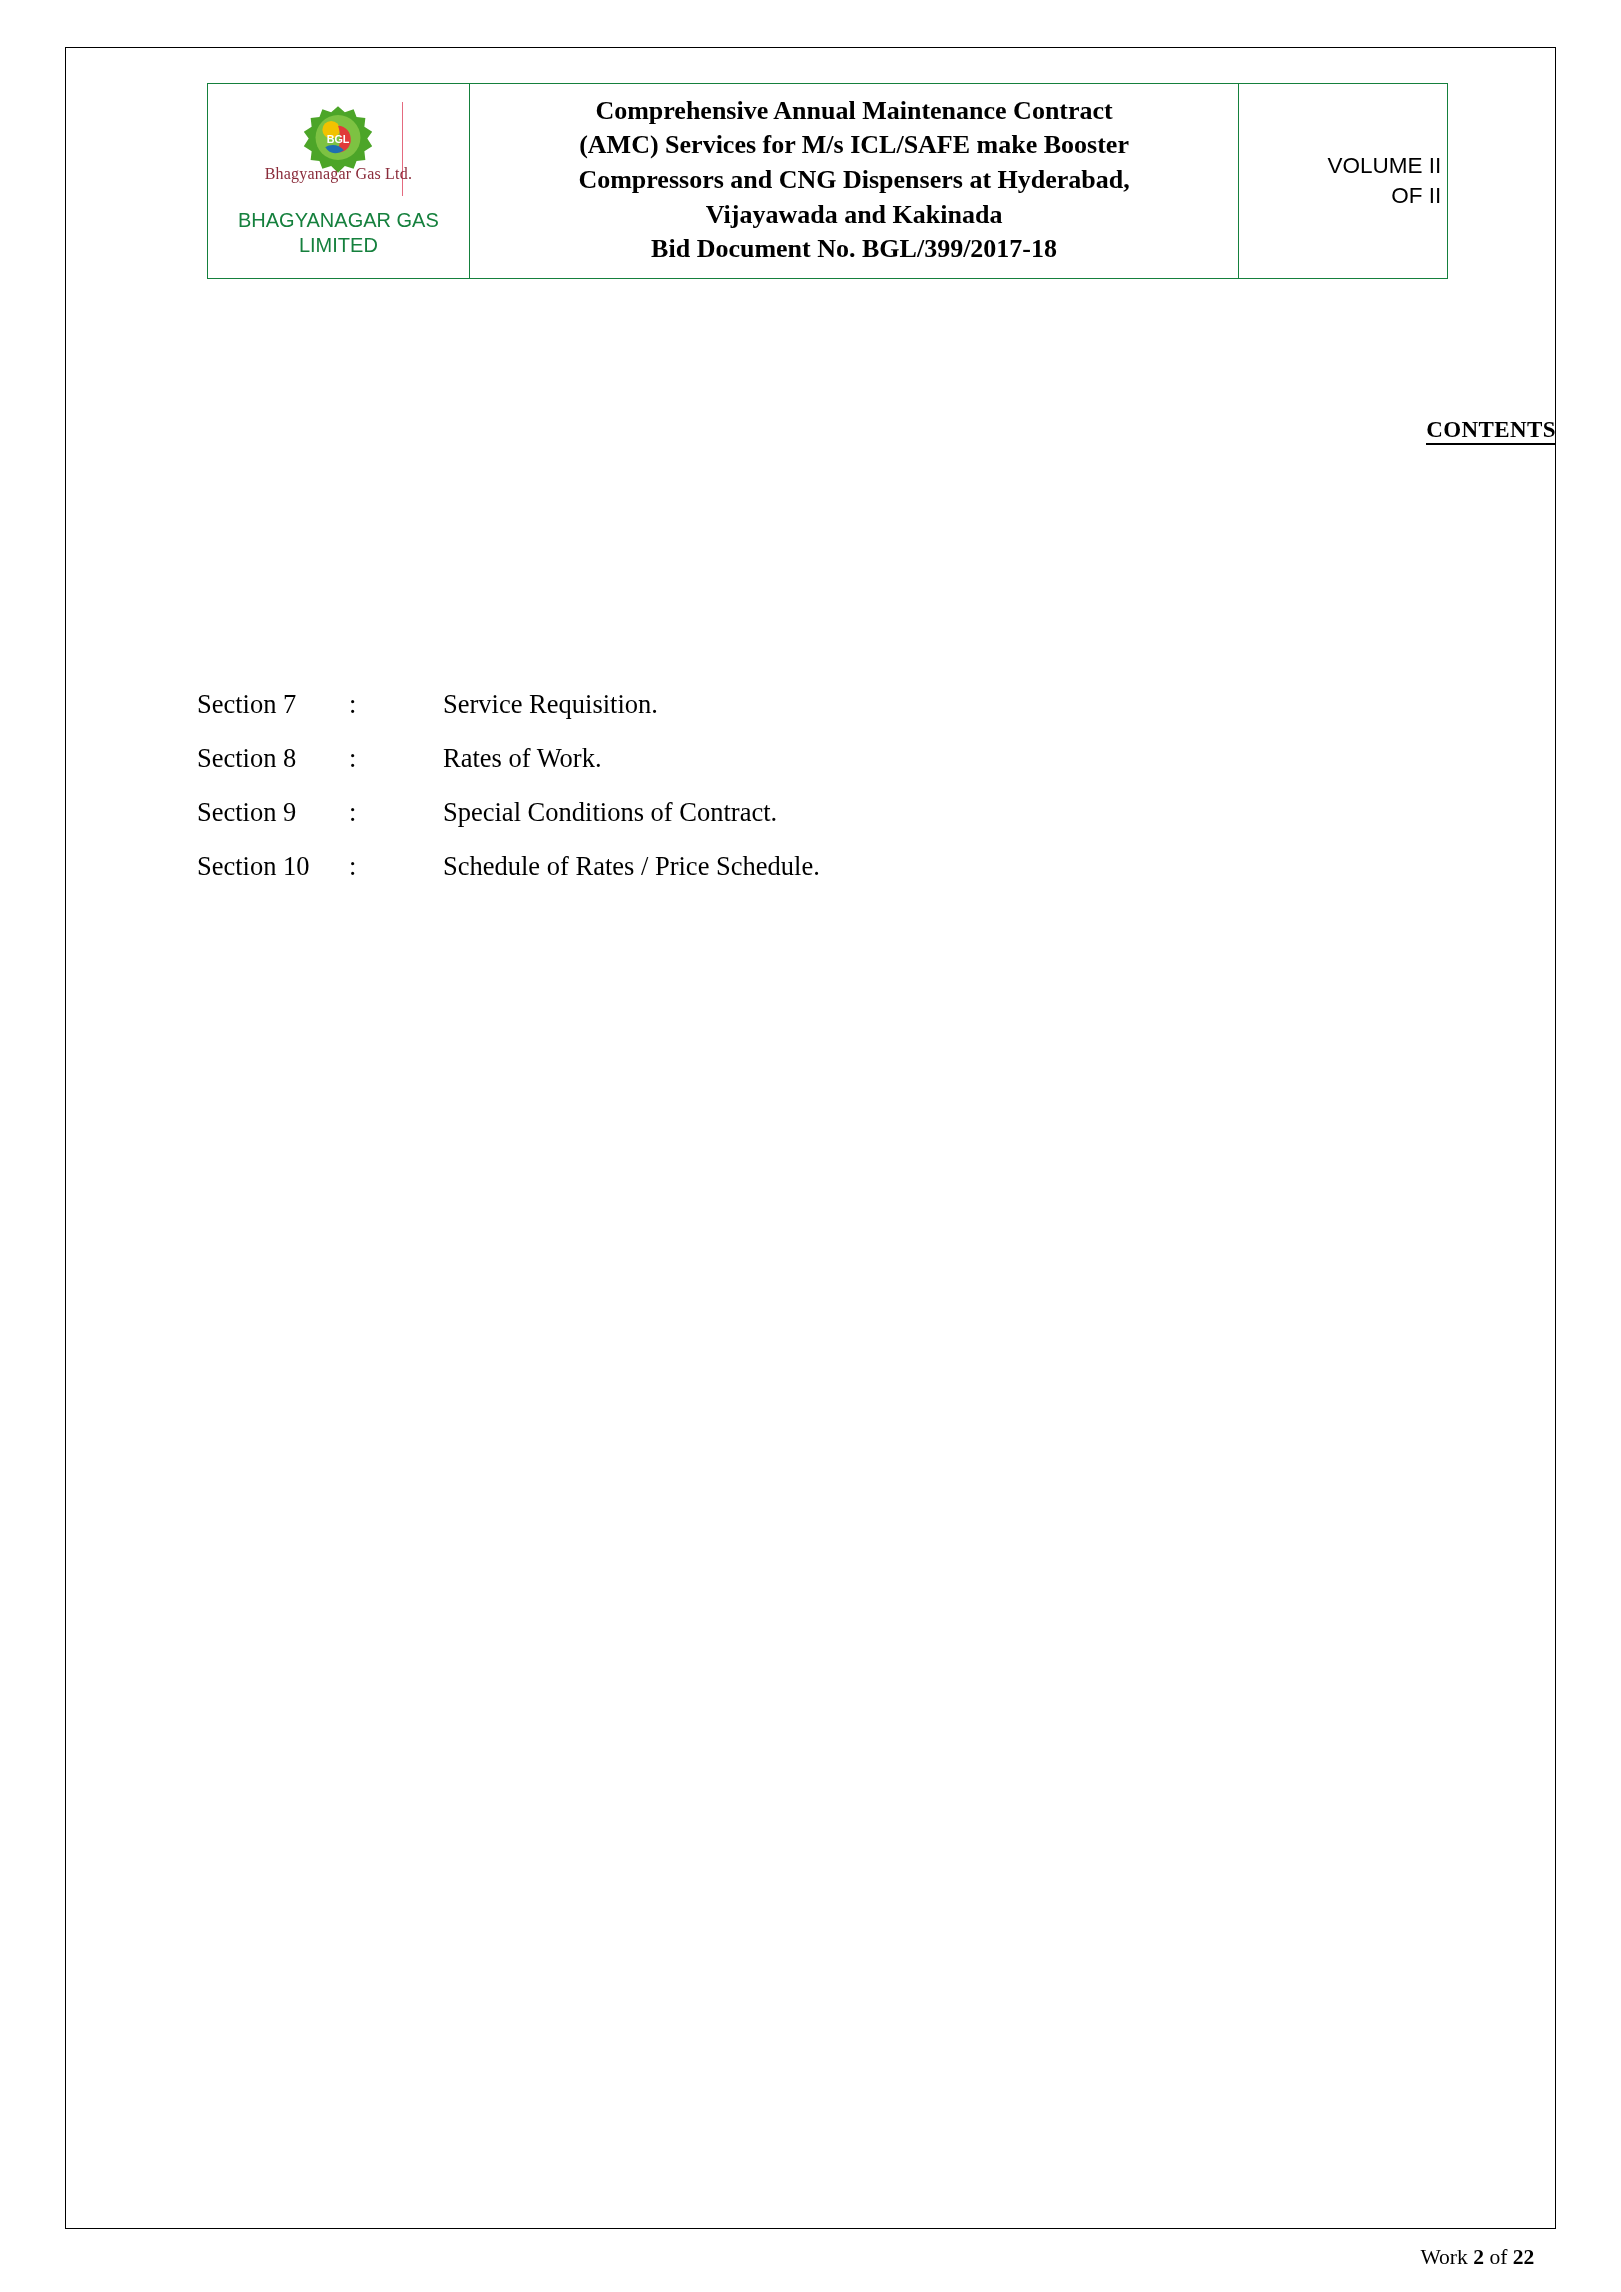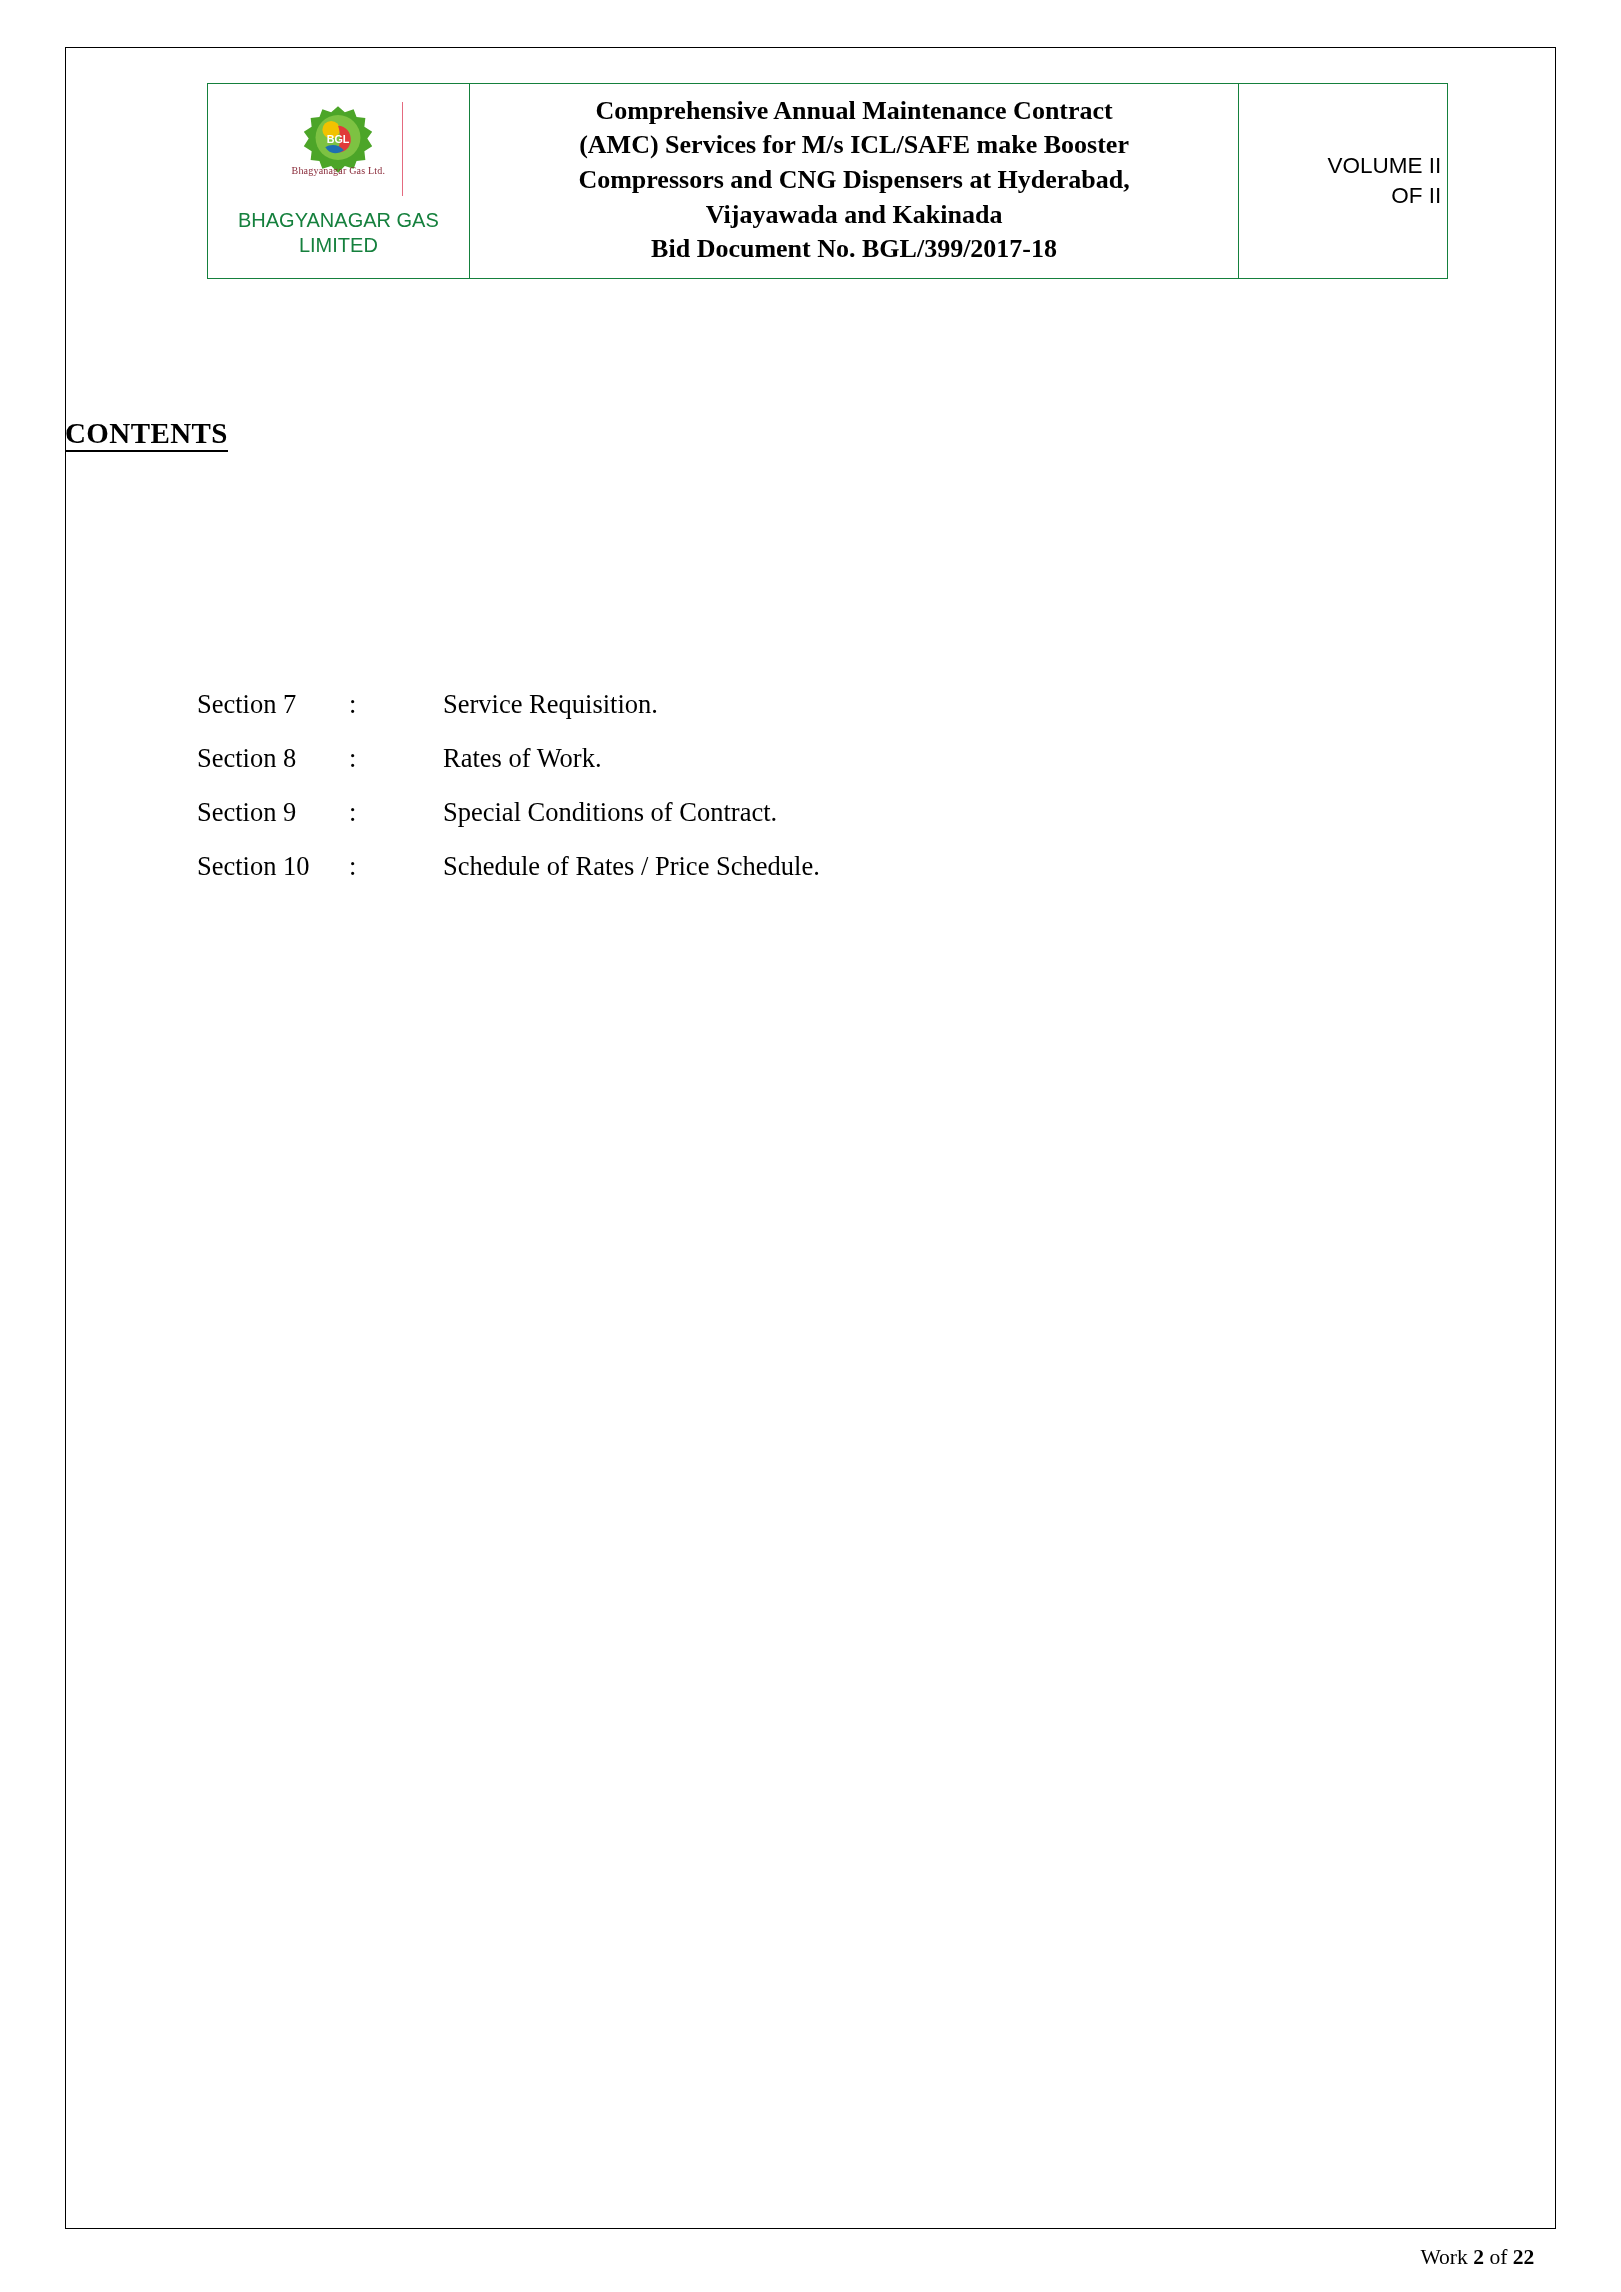--- a/index.html
+++ b/index.html
@@ -94,42 +94,42 @@
     width: 1px;
     height: 94px;
     background: #e46a7f;
   }
   .logo-sub {
     position: absolute;
     left: 50%;
     transform: translateX(-50%);
     top: 65px;
     font-family: "Liberation Serif", serif;
-    font-size: 10px;
+    font-size: 16px;
     color: #8a2b3a;
     white-space: nowrap;
     letter-spacing: 0.2px;
   }
   .logo-name {
     font-family: "Liberation Sans", sans-serif;
     font-size: 20px;
     line-height: 1.25;
     color: #15803d;
     margin-top: 2px;
   }
 
   
   .contents-heading {
     position: absolute;
     left: 0;
     right: 0;
     top: 370px;
-    text-align: left;
+    text-align: right;
     font-weight: bold;
-    font-size: 29px;
+    font-size: 23px;
     letter-spacing: 0.4px;
   }
   .contents-heading span {
     border-bottom: 2px solid #000;
     padding-bottom: 1px;
   }
   .volume-heading {
     position: absolute;
     left: 0;
     right: 0;

